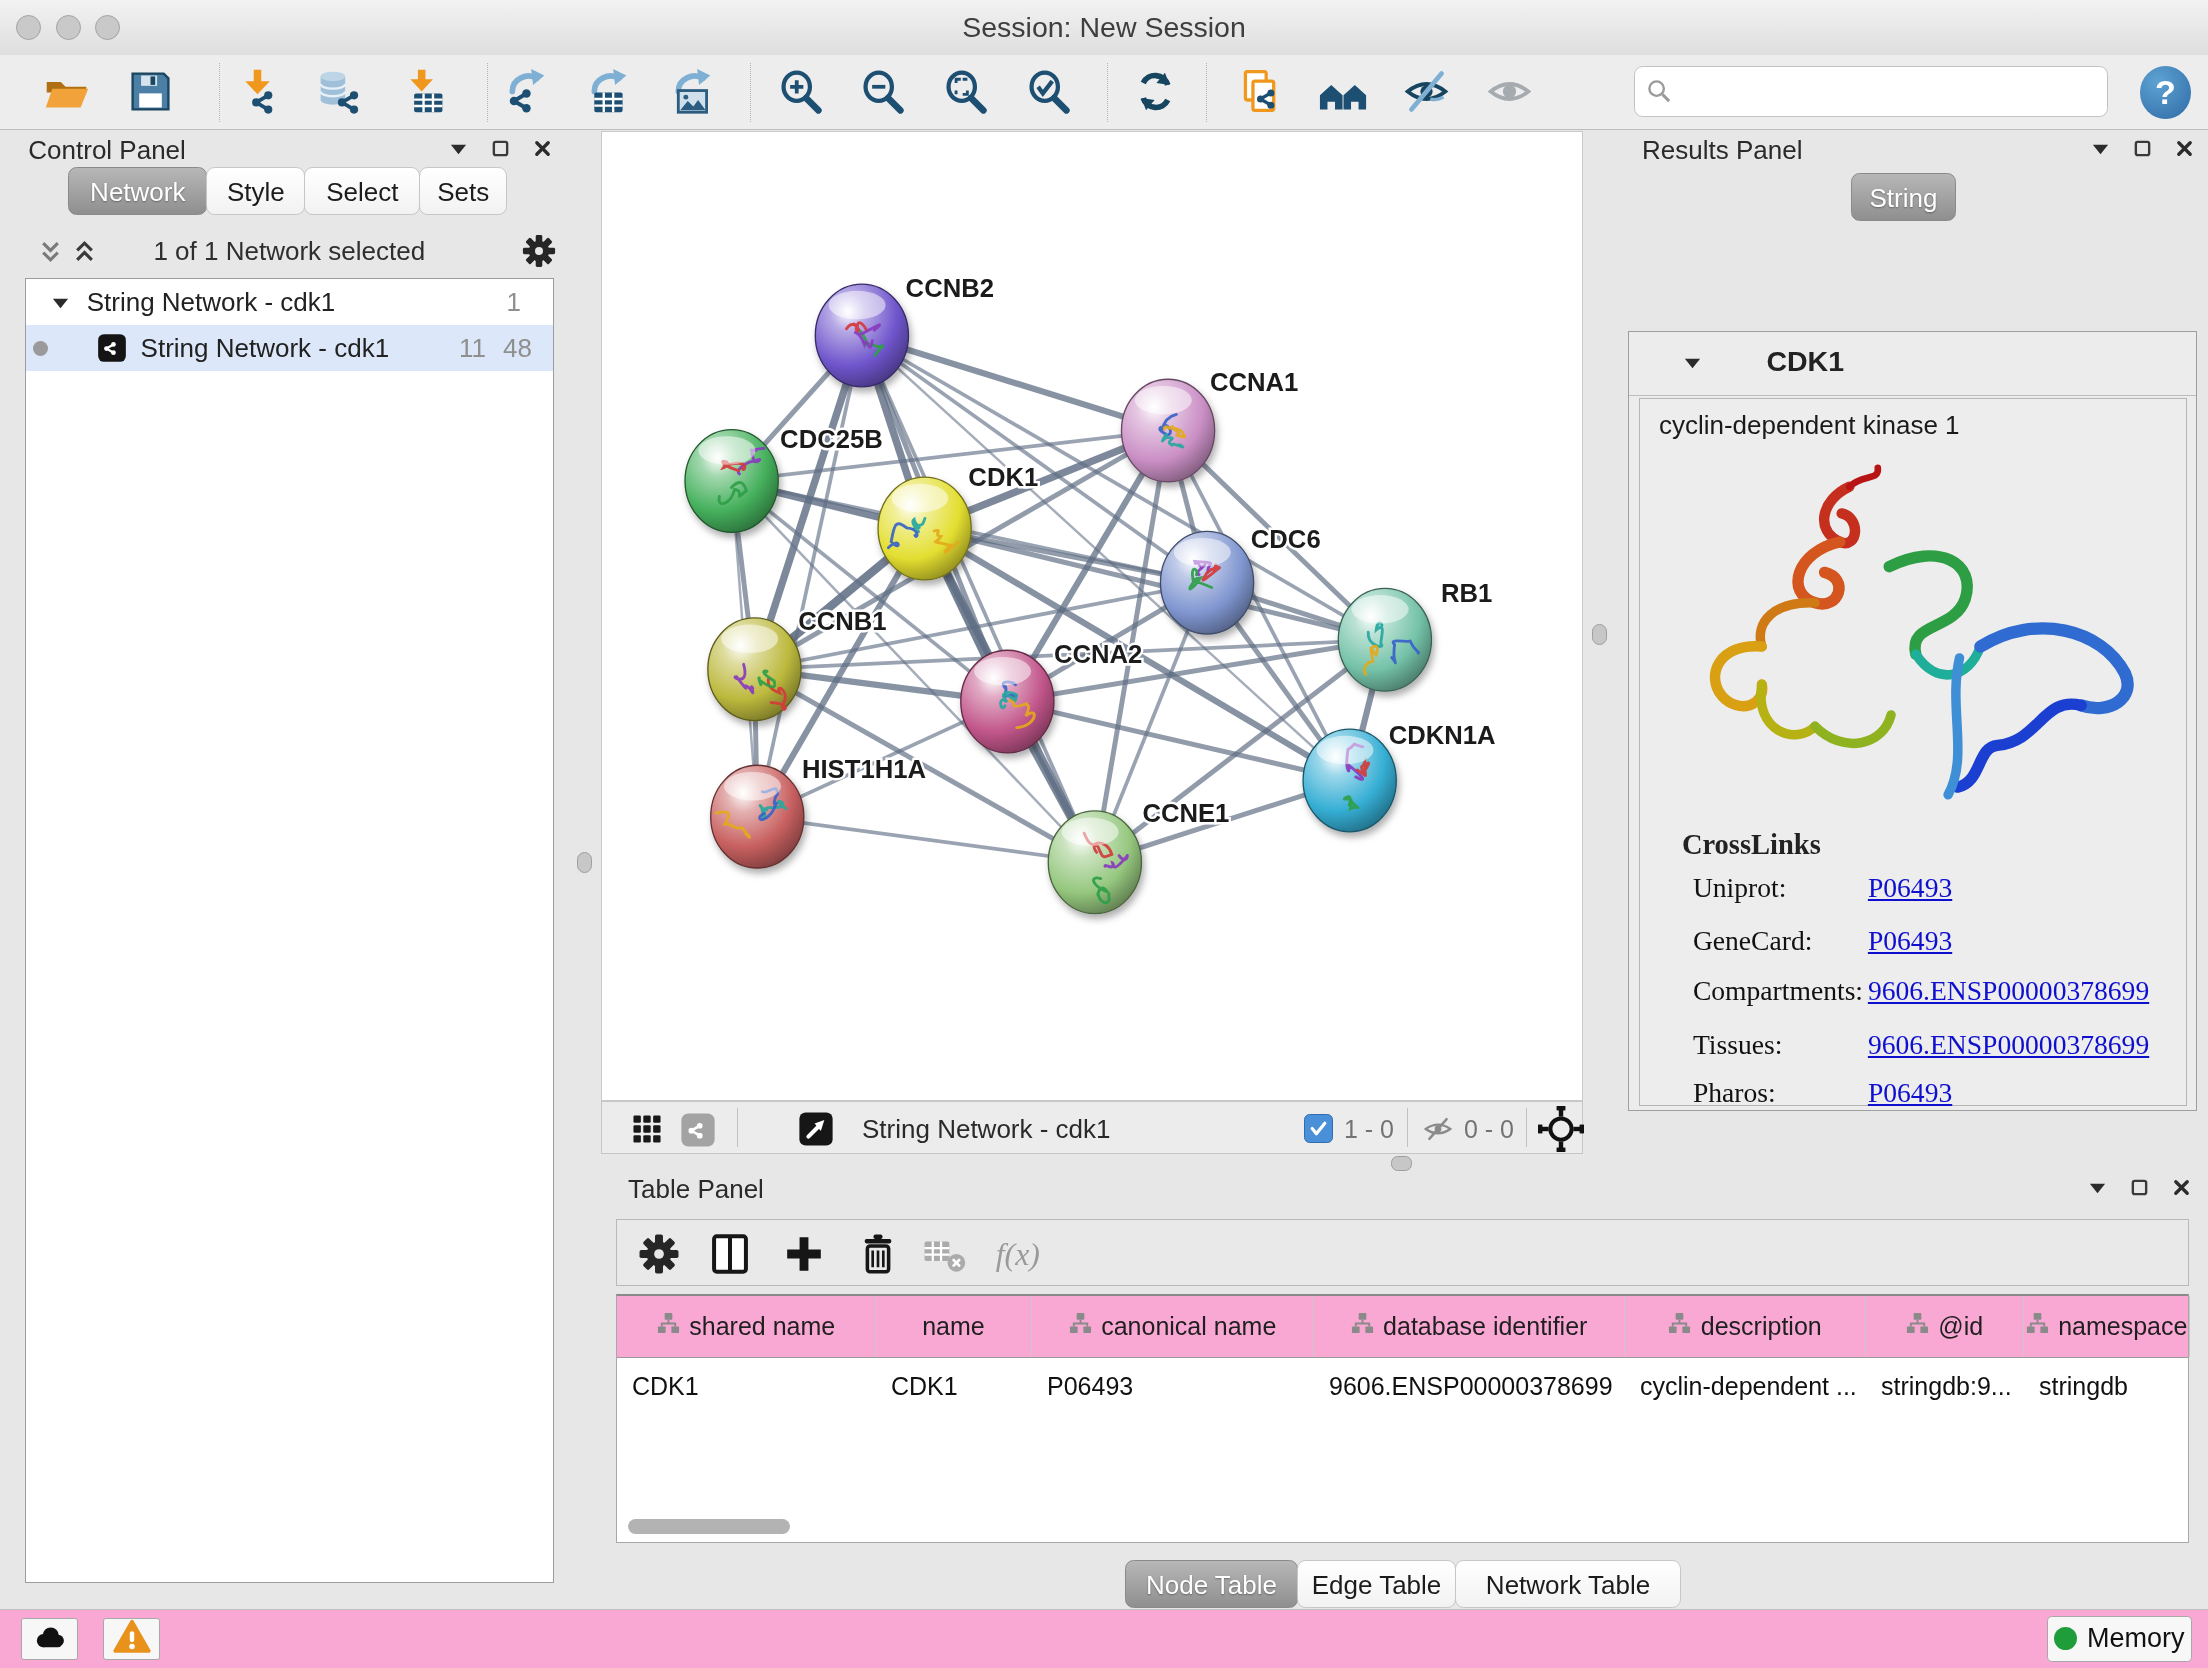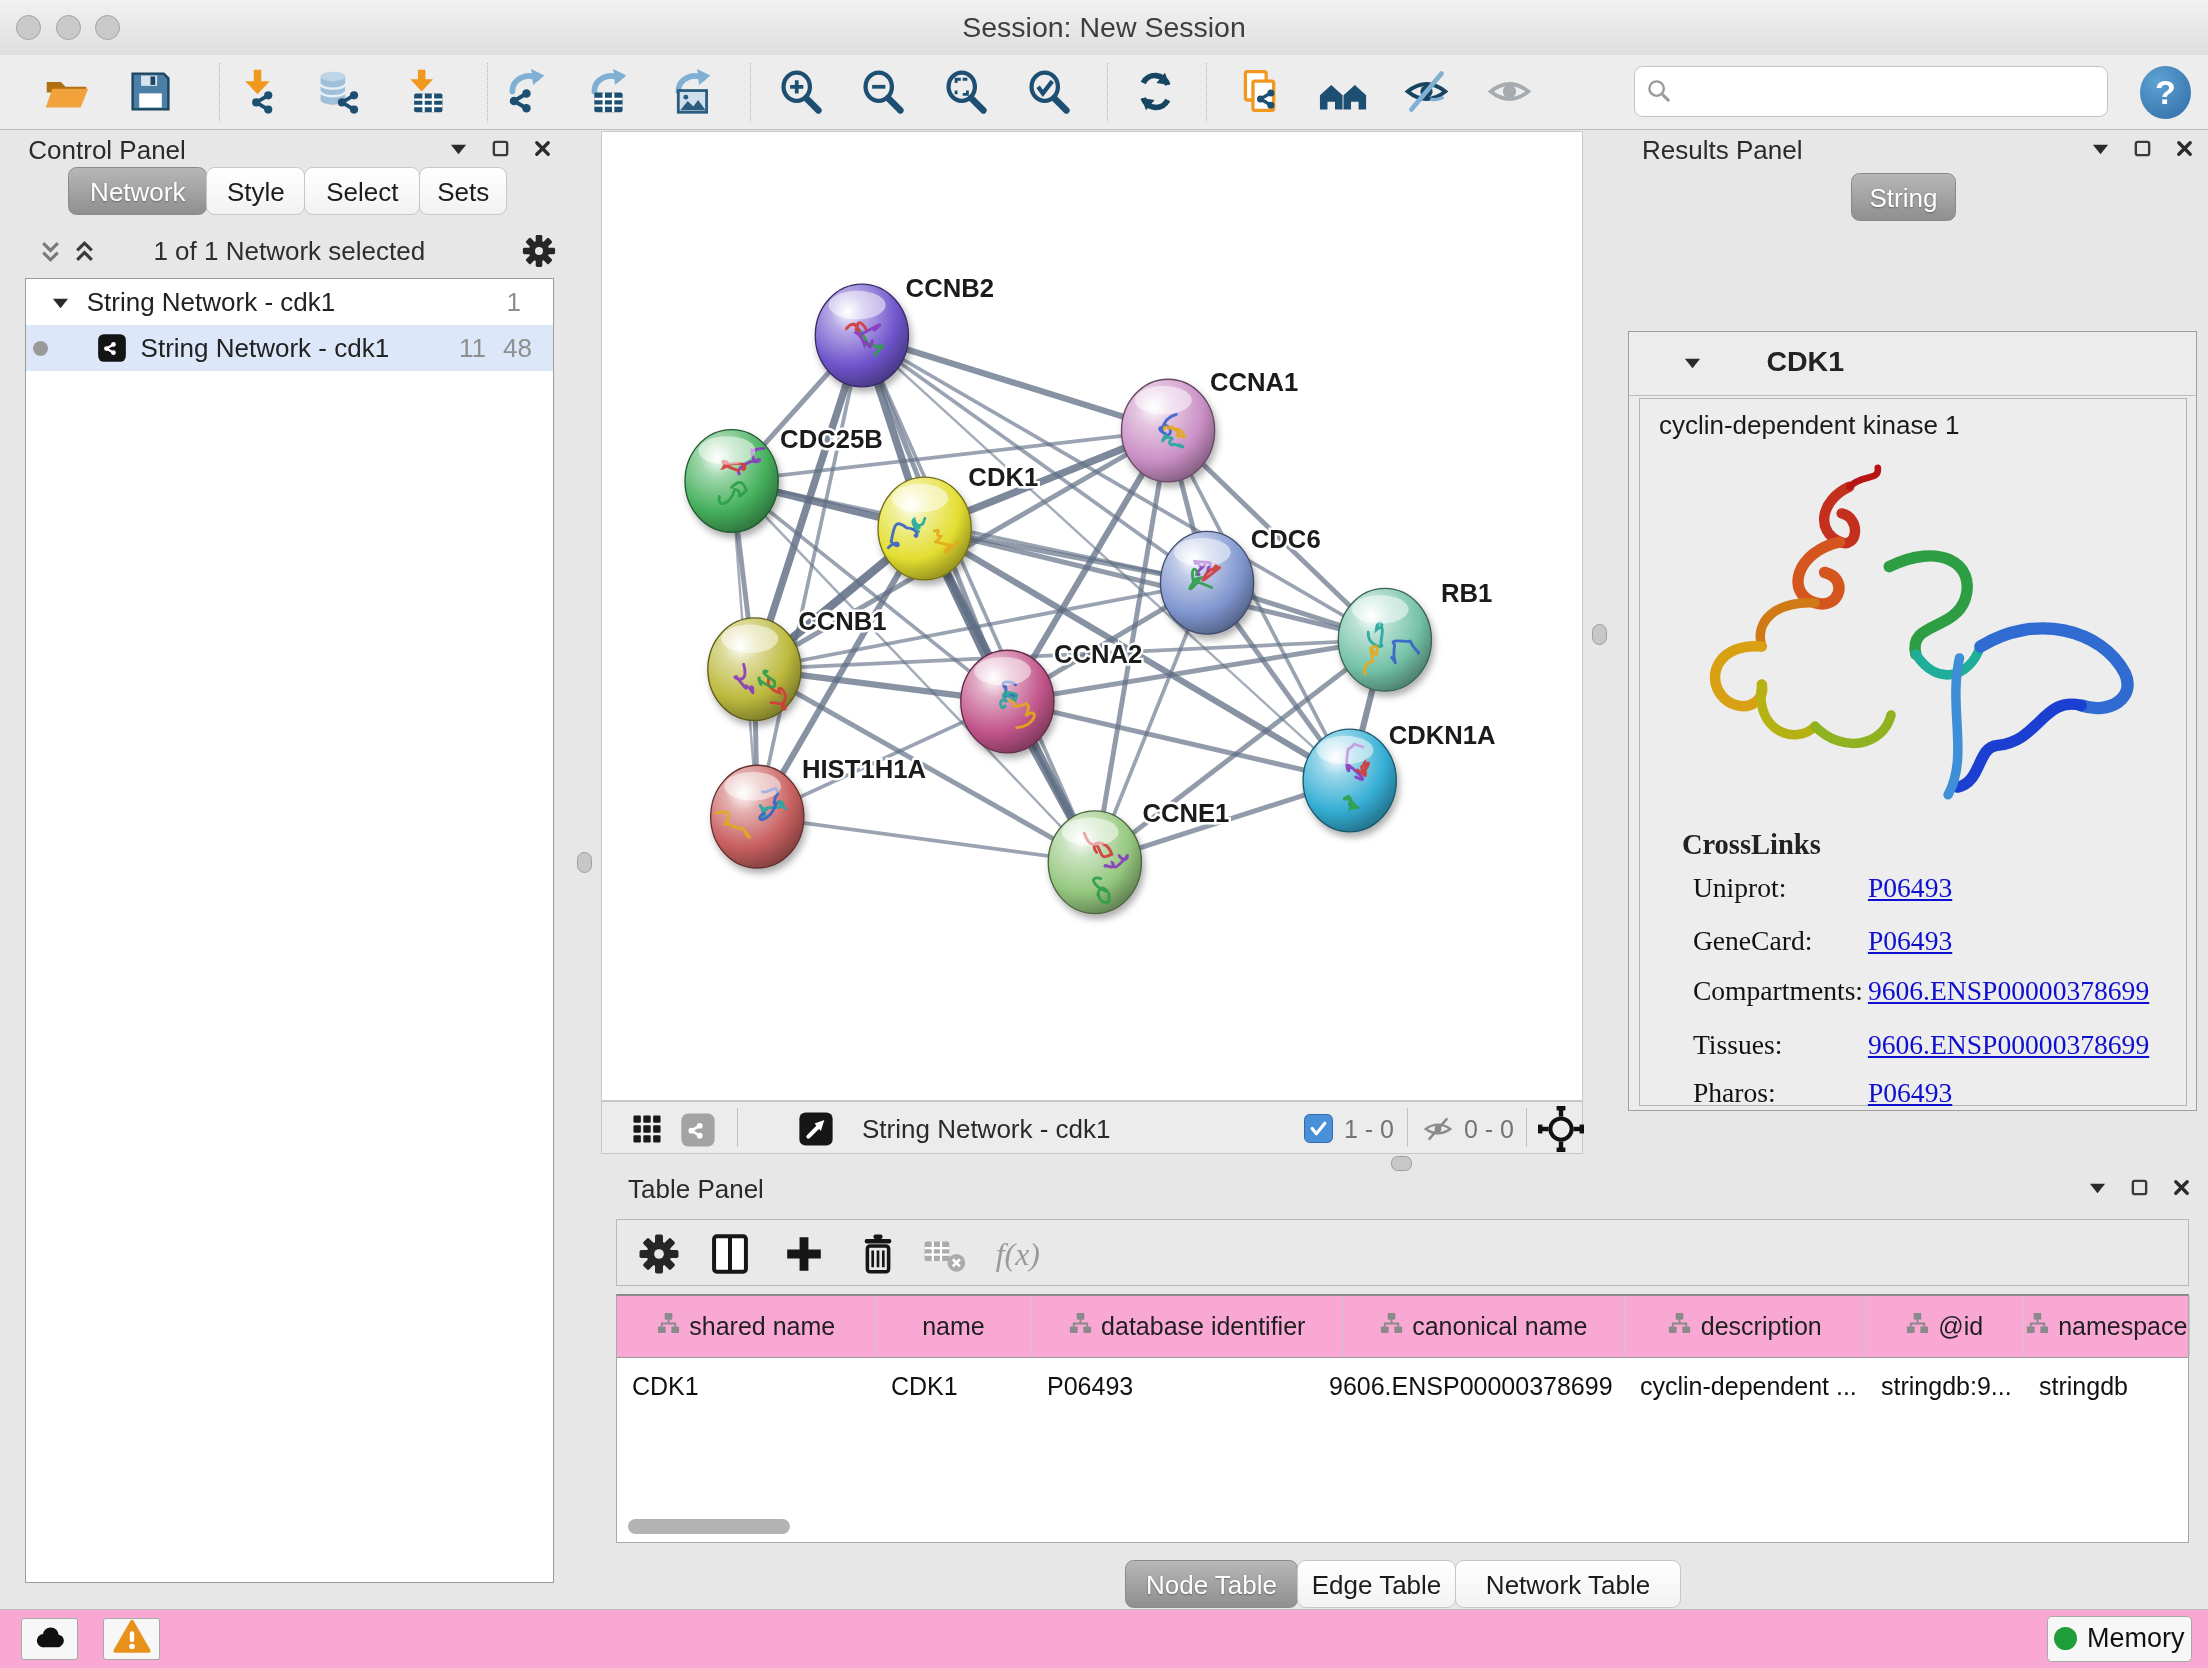--- a/index.html
+++ b/index.html
@@ -705,37 +705,37 @@
                 <rect x="8" y="1" width="8" height="7" rx="1" fill="#8a8a8a"></rect>
                 <rect x="1" y="15" width="8" height="7" rx="1" fill="#8a8a8a"></rect>
                 <rect x="15" y="15" width="8" height="7" rx="1" fill="#8a8a8a"></rect>
                 <path d="M12 8v4 M5 15v-3h14v3" stroke="#8a8a8a" stroke-width="2" fill="none"></path>
               </svg></span>
             <span>shared name</span>
           </div>
           <div class="th" style="width:156px;flex:0 0 156px">
             <span>name</span>
           </div>
+          <div class="th" style="width:282px;flex:0 0 282px">
+            <span><svg width="23" height="23" viewBox="0 0 24 24">
+                <rect x="8" y="1" width="8" height="7" rx="1" fill="#8a8a8a"></rect>
+                <rect x="1" y="15" width="8" height="7" rx="1" fill="#8a8a8a"></rect>
+                <rect x="15" y="15" width="8" height="7" rx="1" fill="#8a8a8a"></rect>
+                <path d="M12 8v4 M5 15v-3h14v3" stroke="#8a8a8a" stroke-width="2" fill="none"></path>
+              </svg></span>
+            <span>canonical name</span>
+          </div>
           <div class="th" style="width:311px;flex:0 0 311px">
             <span><svg width="23" height="23" viewBox="0 0 24 24">
                 <rect x="8" y="1" width="8" height="7" rx="1" fill="#8a8a8a"></rect>
                 <rect x="1" y="15" width="8" height="7" rx="1" fill="#8a8a8a"></rect>
                 <rect x="15" y="15" width="8" height="7" rx="1" fill="#8a8a8a"></rect>
                 <path d="M12 8v4 M5 15v-3h14v3" stroke="#8a8a8a" stroke-width="2" fill="none"></path>
               </svg></span>
             <span>database identifier</span>
-          </div>
-          <div class="th" style="width:282px;flex:0 0 282px">
-            <span><svg width="23" height="23" viewBox="0 0 24 24">
-                <rect x="8" y="1" width="8" height="7" rx="1" fill="#8a8a8a"></rect>
-                <rect x="1" y="15" width="8" height="7" rx="1" fill="#8a8a8a"></rect>
-                <rect x="15" y="15" width="8" height="7" rx="1" fill="#8a8a8a"></rect>
-                <path d="M12 8v4 M5 15v-3h14v3" stroke="#8a8a8a" stroke-width="2" fill="none"></path>
-              </svg></span>
-            <span>canonical name</span>
           </div>
           <div class="th" style="width:241px;flex:0 0 241px">
             <span><svg width="23" height="23" viewBox="0 0 24 24">
                 <rect x="8" y="1" width="8" height="7" rx="1" fill="#8a8a8a"></rect>
                 <rect x="1" y="15" width="8" height="7" rx="1" fill="#8a8a8a"></rect>
                 <rect x="15" y="15" width="8" height="7" rx="1" fill="#8a8a8a"></rect>
                 <path d="M12 8v4 M5 15v-3h14v3" stroke="#8a8a8a" stroke-width="2" fill="none"></path>
               </svg></span>
             <span>description</span>
           </div>

